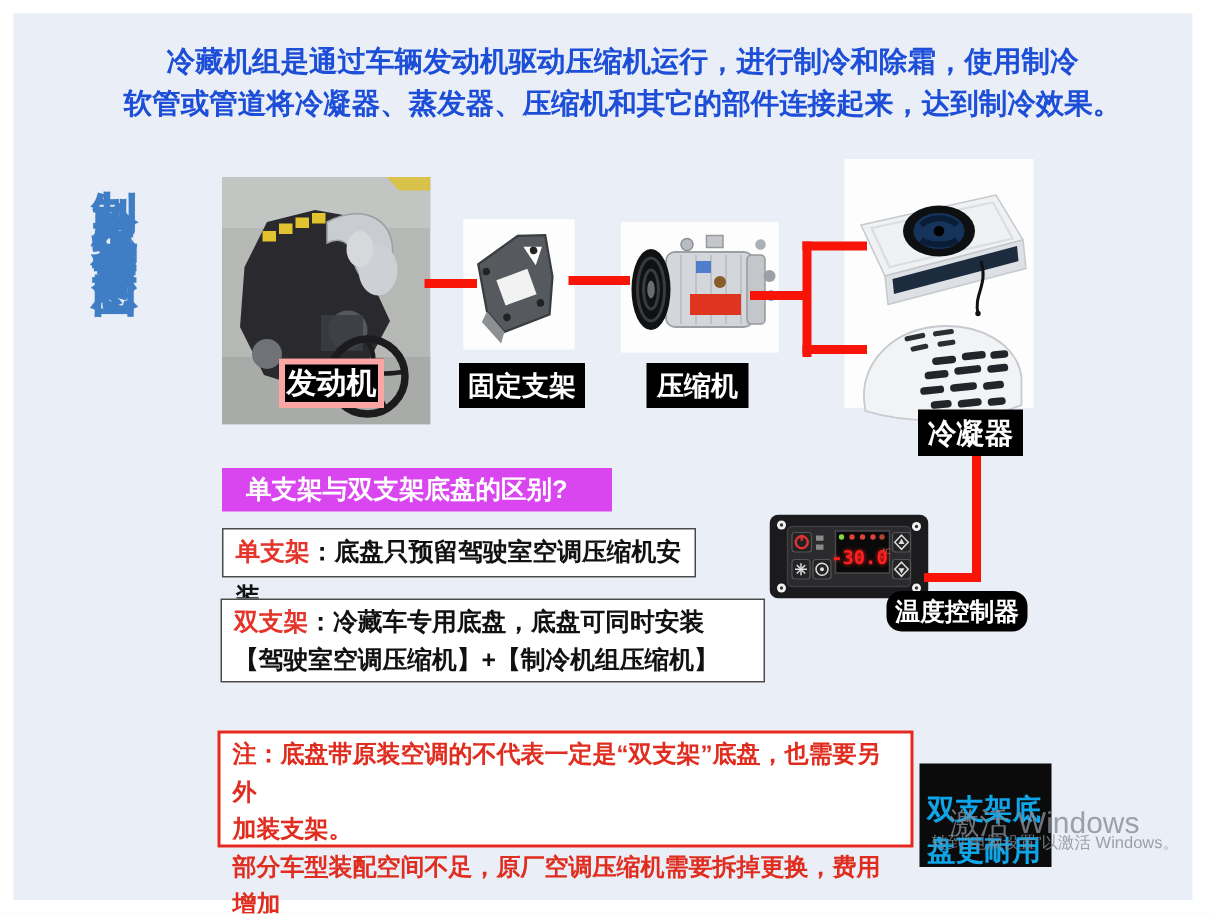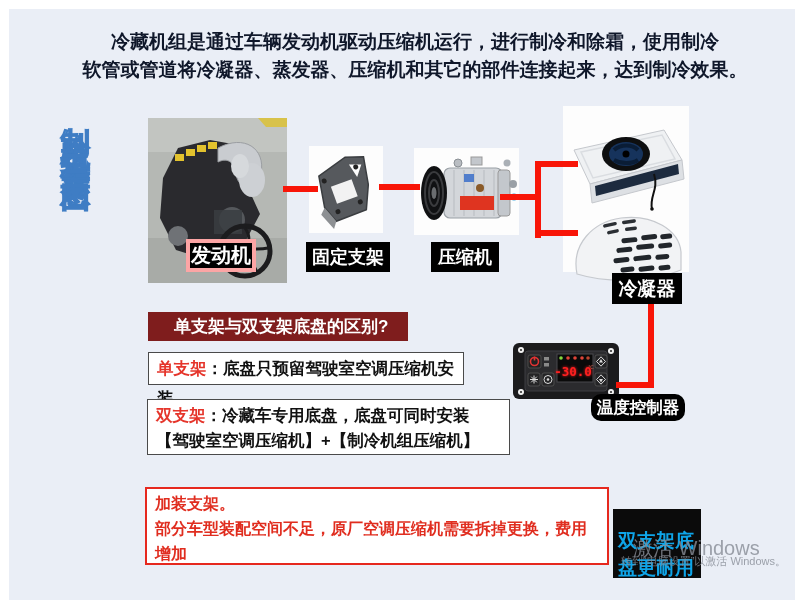--- a/index.html
+++ b/index.html
@@ -3,35 +3,35 @@
 <meta charset="utf-8">
 <style>
   * { margin:0; padding:0; box-sizing:border-box; }
   body { background:#ffffff; font-family:"Liberation Sans", sans-serif; }
   .page { position:relative; width:808px; height:609px; background:#ffffff; overflow:hidden; }
   .slide { position:absolute; left:9px; top:9px; width:786px; height:591px; background:#eaeef6; }
 
   .abs { position:absolute; }
 
   .intro { left:70px; top:28px; width:690px; text-align:center; font-size:19px; line-height:28px;
-           color:#0f172a; font-weight:600; font-family:"Liberation Serif", serif; }
+           color:#1d4ed8; font-weight:600; font-family:"Liberation Serif", serif; }
 
   .vtitle { left:56px; top:104px; height:345px; writing-mode:vertical-rl; text-orientation:upright;
             font-size:29px; font-weight:bold; letter-spacing:7px; color:#7cb2e6;
             -webkit-text-stroke:1.2px #3f7dc4; text-shadow:0 0 1px #2f6db8; }
 
   .photo-panel { background:#fdfdfd; }
 
   .part-label { background:#000; color:#fff; font-weight:bold; text-align:center;
                 display:flex; align-items:center; justify-content:center; z-index:6; }
 
   .redline { background:#f81508; z-index:5; }
 
-  .cmp-header { left:148px; top:312px; width:260px; height:29px; background:#7f1d1d; color:#fff;
-                font-size:17px; font-weight:bold; line-height:29px; padding-left:26px; }
+  .cmp-header { left:148px; top:312px; width:260px; height:29px; background:#d946ef; color:#fff;
+                font-size:17px; font-weight:bold; line-height:29px; padding-left:16px; }
   .cmp-box { background:#fff; border:1.5px solid #4a4a4a; color:#111; font-weight:600; }
   .cmp-box1 { left:148px; top:352px; width:316px; height:33px; font-size:16.5px; line-height:30px; padding-left:8px; }
   .cmp-box2 { left:147px; top:399px; width:363px; height:56px; font-size:16.5px; line-height:25px; padding:3px 8px; }
   .red-term { color:#e5352b; }
 
   .note-box { left:145px; top:487px; width:464px; height:78px; background:#fff; border:2px solid #e6281e;
               color:#e02d1f; font-weight:bold; font-size:16px; line-height:25px; padding:2px 8px; z-index:4; }
 
   .durable-box { left:613px; top:509px; width:88px; height:69px; background:#0b0b0b; color:#0ea5e9;
                  font-size:19px; font-weight:bold; line-height:27px; padding:18px 5px; z-index:7; }
@@ -244,20 +244,21 @@
       <rect x="82" y="30" width="12" height="13" rx="2" fill="#242426" stroke="#555" stroke-width="0.8"></rect>
       <g>
         <polygon points="88,31.8 92.5,36.5 88,41.2 83.5,36.5" fill="none" stroke="#ddd" stroke-width="1"></polygon>
         <polygon points="88,39.5 90,35.9 86,35.9" fill="#ddd"></polygon>
       </g>
     </svg>
   </div>
   <div class="abs part-label" style="left:591px;top:394px;width:94px;height:27px;font-size:16.5px;border-radius:10px;">温度控制器</div>
 
   <div class="abs note-box">
+    <div>注：底盘带原装空调的不代表一定是“双支架”底盘，也需要另外</div>
     <div>加装支架。</div>
     <div>部分车型装配空间不足，原厂空调压缩机需要拆掉更换，费用增加</div>
   </div>
 
   <div class="abs durable-box">双支架底盘更耐用</div>
 
   <div class="abs wm wm1">激活 Windows</div>
   <div class="abs wm wm2">转到“电脑设置”以激活 Windows。</div>
 </div>
 

